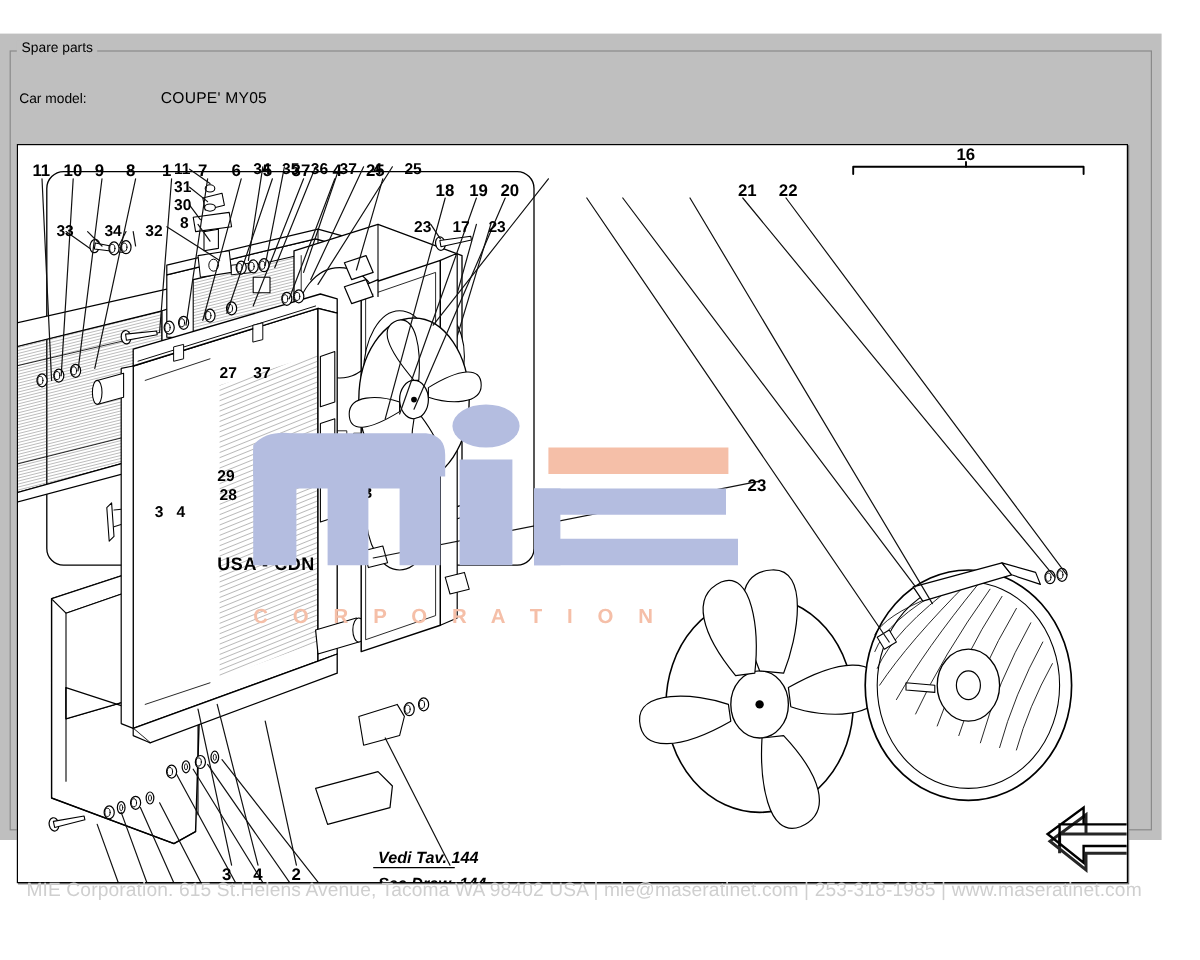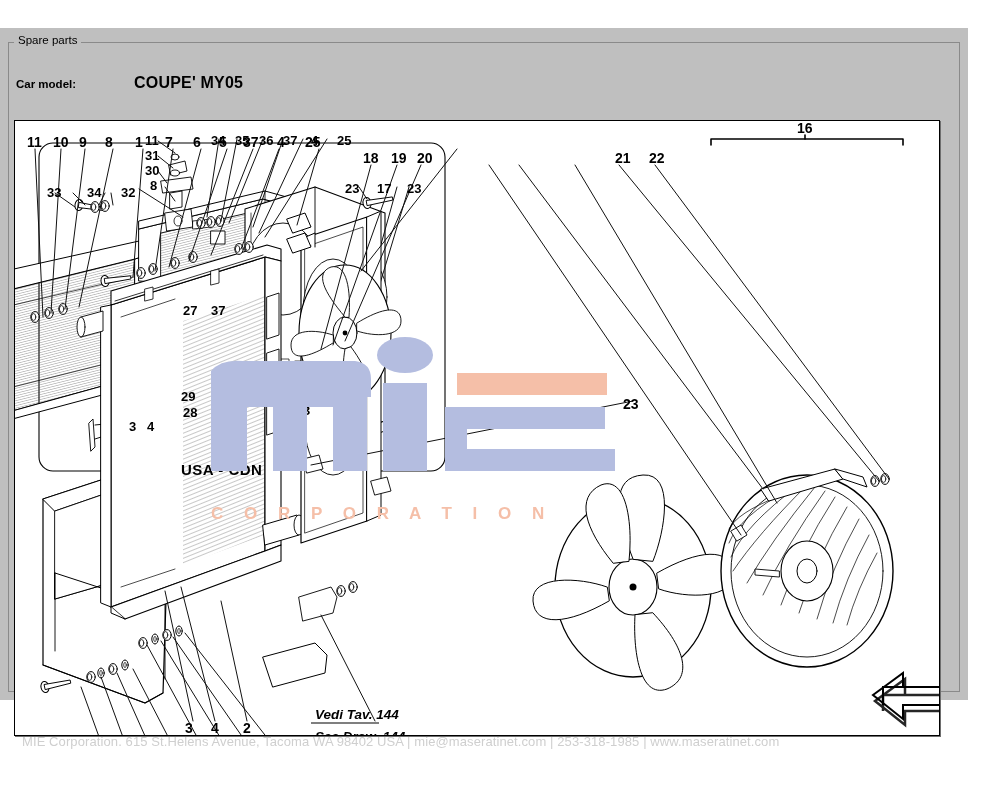--- a/index.html
+++ b/index.html
@@ -21,34 +21,34 @@
     border:1px solid #8a8a8a;border-top-color:#8a8a8a;
   }
   .group-legend{
     position:absolute;left:14px;top:6px;
     background:#bfbfbf;padding:0 4px;
     font-size:11.5px;color:#000;line-height:13px;white-space:nowrap;
   }
 
   .meta{position:absolute;left:16px;top:46px;font-size:11.5px;color:#000;}
   .meta-row{display:flex;align-items:baseline;height:15px;}
-  .meta-label{width:118px;flex:0 0 118px;font-weight:700;}
-  .meta-value{font-weight:bold;font-size:16px;letter-spacing:.2px;}
+  .meta-label{width:118px;flex:0 0 118px;font-weight:400;}
+  .meta-value{font-weight:normal;font-size:13px;letter-spacing:.2px;}
 
   
   .canvas-outer{
     position:absolute;left:14px;top:92px;width:924px;height:614px;
     background:#ffffff;border:1px solid #000;
     box-shadow:1px 1px 0 #6e6e6e;
     overflow:hidden;
   }
   .canvas-svg{position:absolute;left:0;top:0;width:924px;height:614px;}
   .wm-footer-text{
     position:absolute;left:22px;top:706px;width:956px;
-    font-size:13px;color:#cfcfcf;letter-spacing:.1px;white-space:nowrap;
+    font-size:16px;color:#cfcfcf;letter-spacing:.1px;white-space:nowrap;
     pointer-events:none;
   }
 
   
   text{font-family:"Liberation Sans", sans-serif;}
 </style>
 </head>
 <body>
 
 <div id="app">

